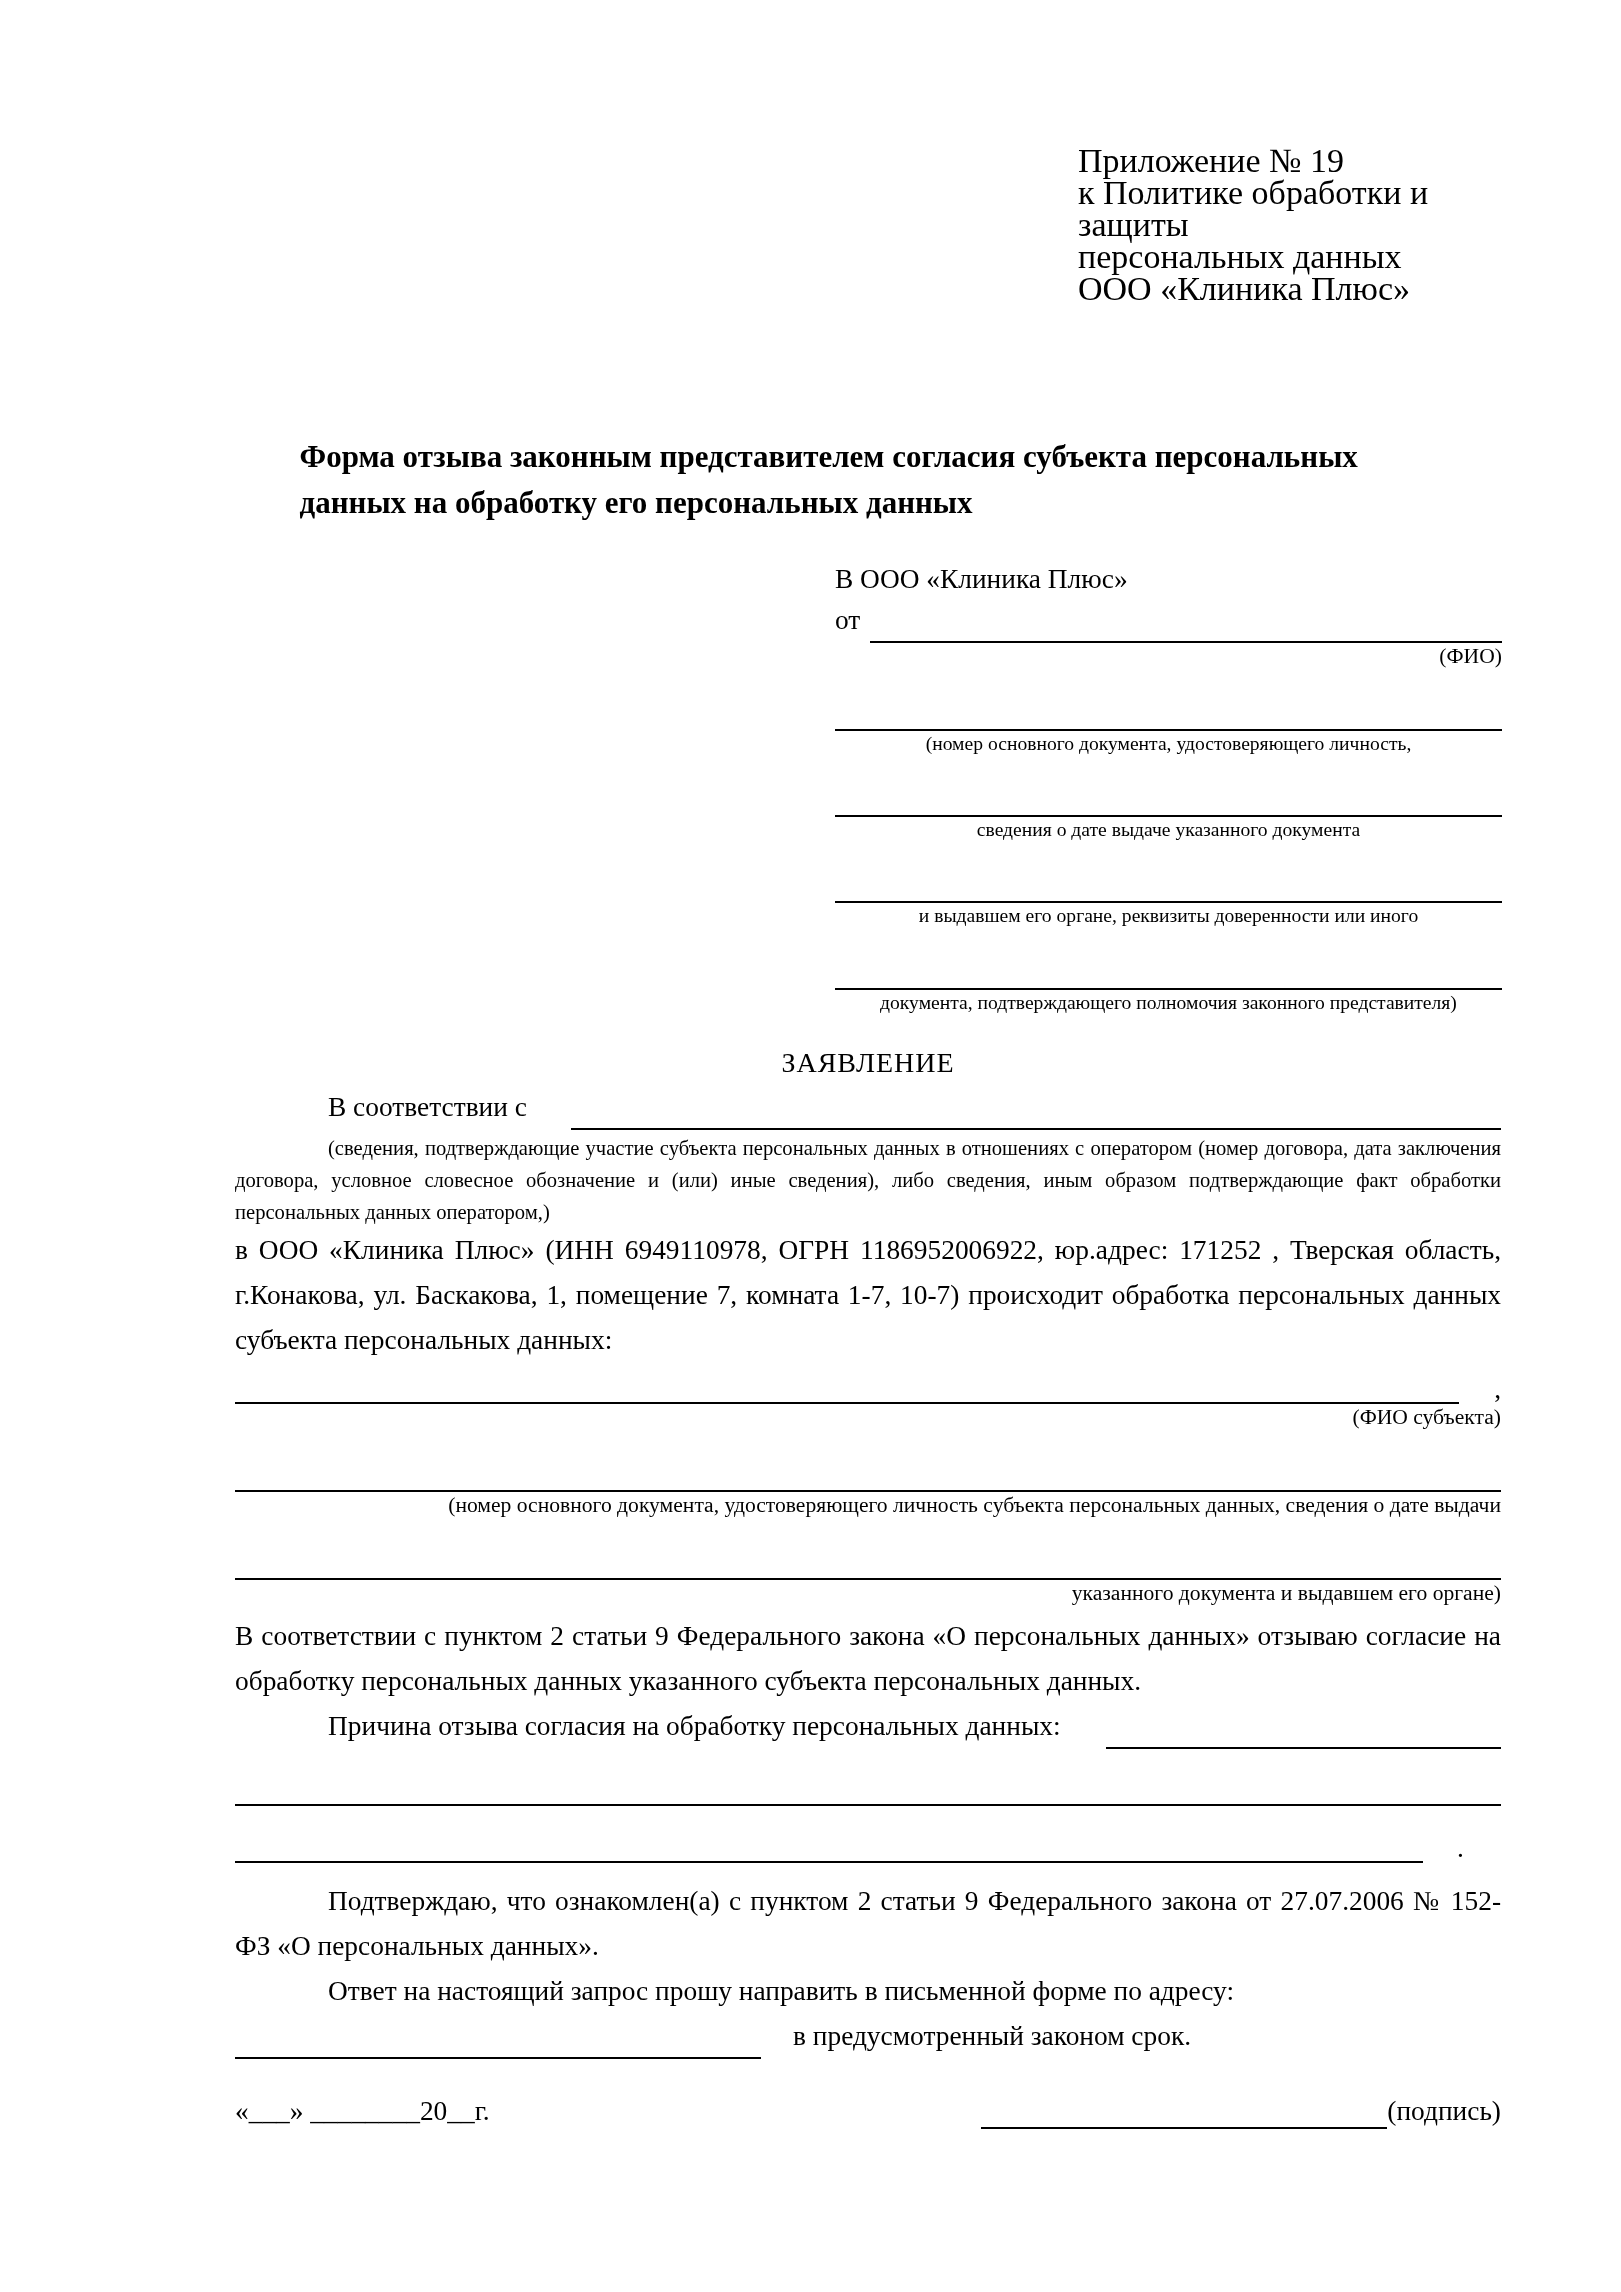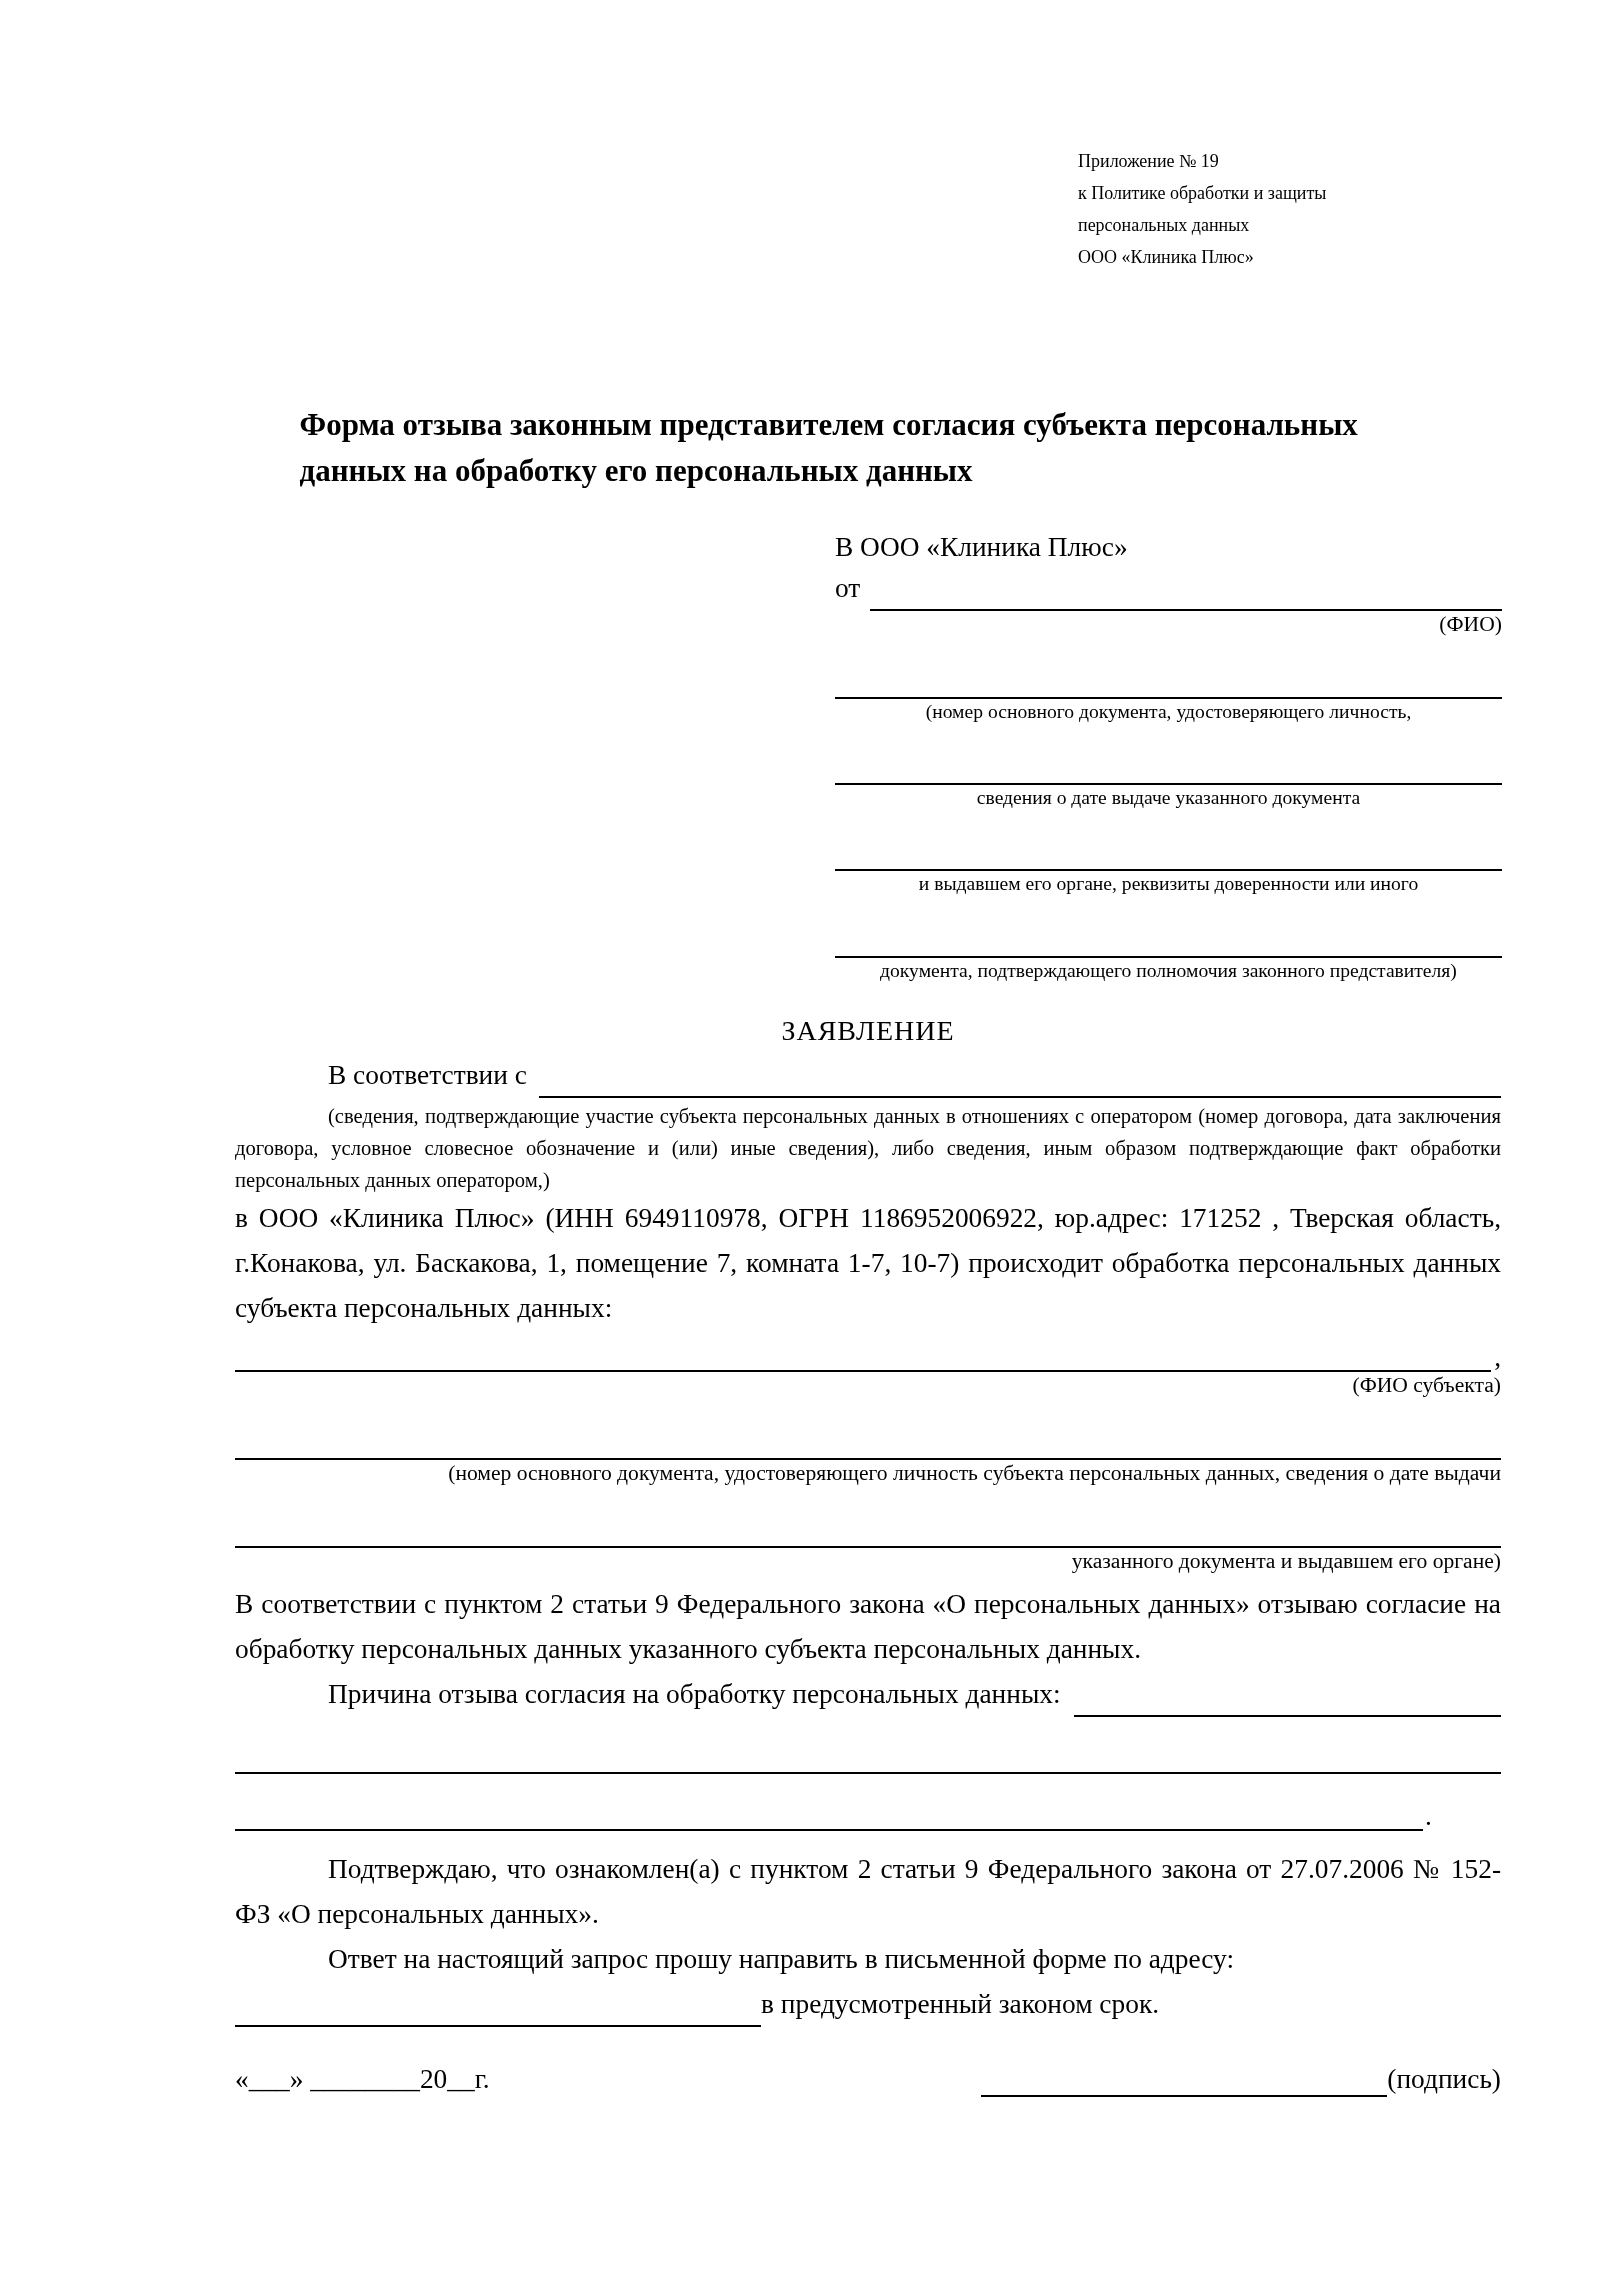--- a/index.html
+++ b/index.html
@@ -4,38 +4,38 @@
 <style>
   html,body{margin:0;padding:0;background:#888;}
   .page{
     width:1621px;height:2293px;background:#ffffff;color:#000;
     font-family:"Liberation Serif","DejaVu Serif",serif;
     position:relative;box-sizing:border-box;
     padding:145px 120px 0 235px;
   }
   .content{width:1266px;}
   
-  .hdr{margin-left:843px;font-size:18px;line-height:32px;}
+  .hdr{margin-left:843px;font-size:34px;line-height:32px;}
   
   .title{
     margin-top:129px;text-align:left;font-weight:bold;
     font-size:31px;line-height:46px;max-width:1137px;margin-left:auto;margin-right:auto;
   }
   
   .addr{margin-top:31px;margin-left:600px;width:667px;font-size:27.4px;line-height:33px;}
   .addr .fromrow{display:flex;align-items:flex-end;height:41px;}
   .addr .fromrow .lbl{white-space:nowrap;padding-right:9.8px;}
   .cap{text-align:center;font-size:19.6px;line-height:25.5px;}
   .cap-md{text-align:right;font-size:21.6px;line-height:27.4px;}
   .fill{flex:1;border-bottom:2px solid #000;height:5.9px;}
   .blank-sp{border-bottom:2px solid #000;height:43px;margin-top:15.7px;}
   
   .zay{margin-top:29px;text-align:center;font-size:28px;line-height:37px;letter-spacing:1px;}
   .body-t{font-size:27.4px;line-height:45px;}
-  .row{display:flex;align-items:flex-end;}
+  .row{display:flex;align-items:flex-end;gap:32px;}
   .introrow{height:43px;margin-top:5.9px;}
   .introrow .lbl{white-space:nowrap;margin-left:93px;padding-right:11.8px;}
   .note{font-size:20.6px;line-height:32px;text-align:justify;text-indent:93px;margin-top:2px;}
   .just{text-align:justify;}
   .ind{text-indent:93px;}
   .commarow{height:41px;}
   .commarow .tail{padding-left:2.9px;line-height:29px;}
   .reasonrow{height:45px;}
   .reasonrow .lbl{white-space:nowrap;margin-left:93px;padding-right:13.7px;}
   .line-full{border-bottom:2px solid #000;height:55px;}

